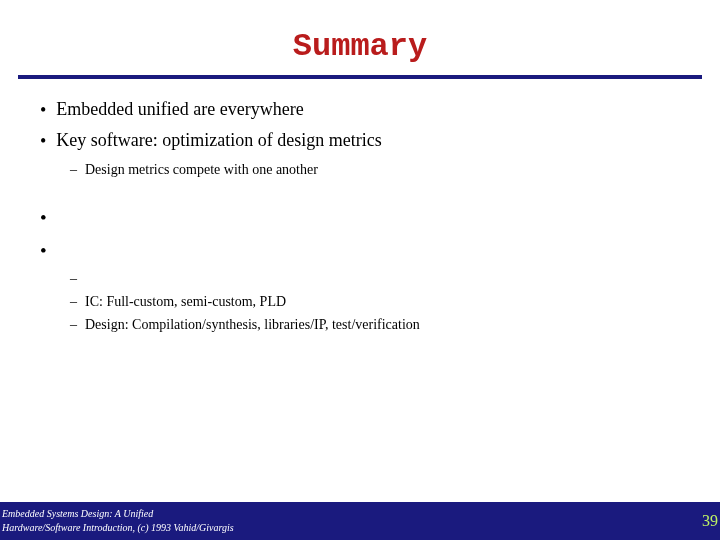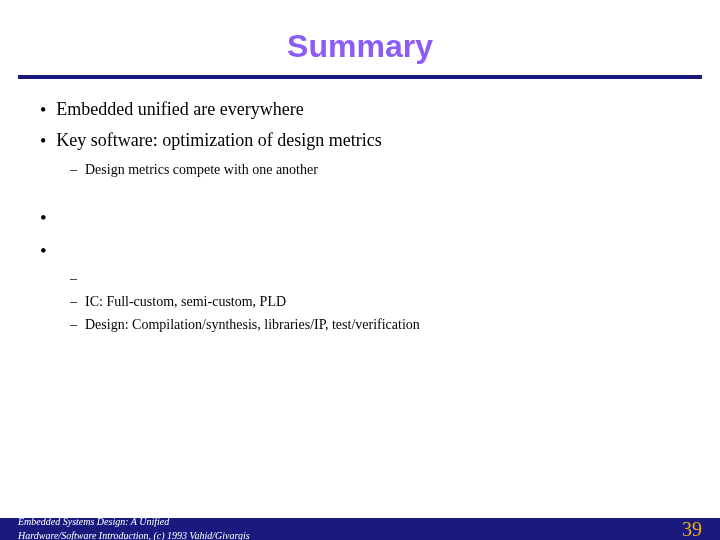--- a/index.html
+++ b/index.html
@@ -25,22 +25,22 @@
       flex-direction: column;
       padding: 0;
       position: relative;
     }
 
     .slide-title {
       text-align: center;
       font-size: 32px;
       font-weight: bold;
       padding: 28px 20px 10px 20px;
-      color: #8b5cf6;
-      font-family: Liberation Sans, sans-serif;
+      color: #b91c1c;
+      font-family: Liberation Mono, monospace;
     }
 
     .top-border {
       height: 4px;
       background: #1a1a7e;
       margin: 0 18px 0 18px;
     }
 
     .content-area {
       flex: 1;
@@ -96,39 +96,39 @@
 
     .section-gap {
       height: 10px;
     }
 
     .footer {
       position: absolute;
       bottom: 0;
       left: 0;
       right: 0;
-      height: 22px;
+      height: 38px;
       background: #1a1a7e;
       display: flex;
       align-items: center;
       justify-content: space-between;
-      padding: 0 18px;
+      padding: 0 2px;
     }
 
     .footer-text {
       color: #ffffff;
       font-size: 10px;
       font-style: italic;
       line-height: 1.4;
       font-family: 'Times New Roman', Times, serif;
     }
 
     .footer-page {
-      color: #eab308;
-      font-size: 20px;
+      color: #bef264;
+      font-size: 16px;
       font-family: 'Times New Roman', Times, serif;
     }
   </style>
 </head>
 <body>
 
 <div class="slide">
   <h1 class="slide-title">Summary</h1>
   <div class="top-border"></div>
 

